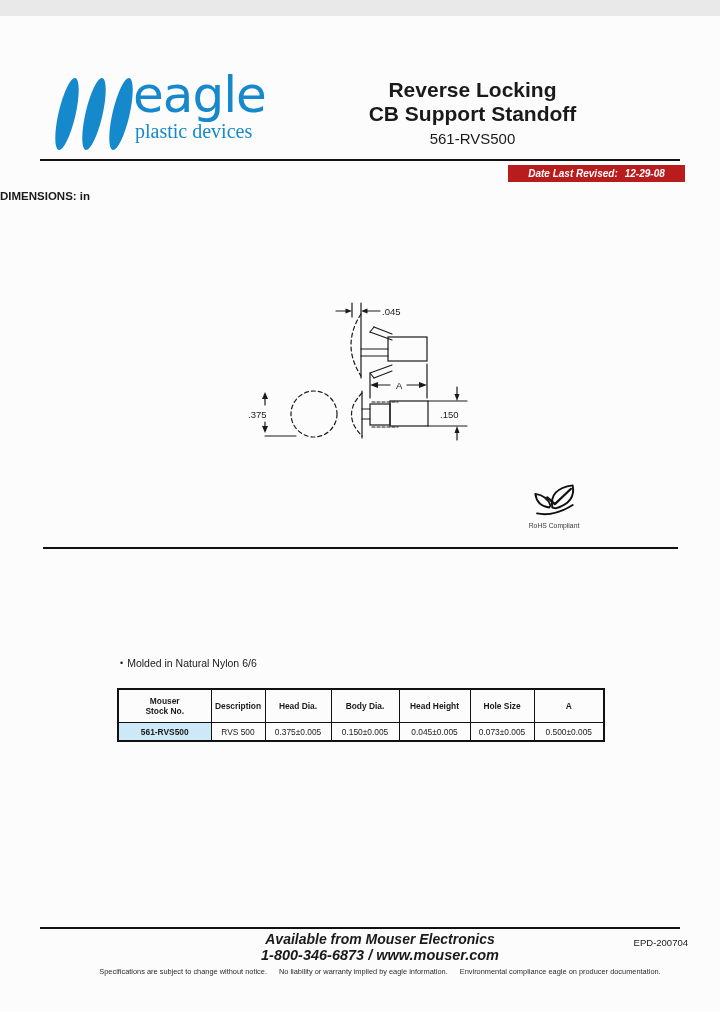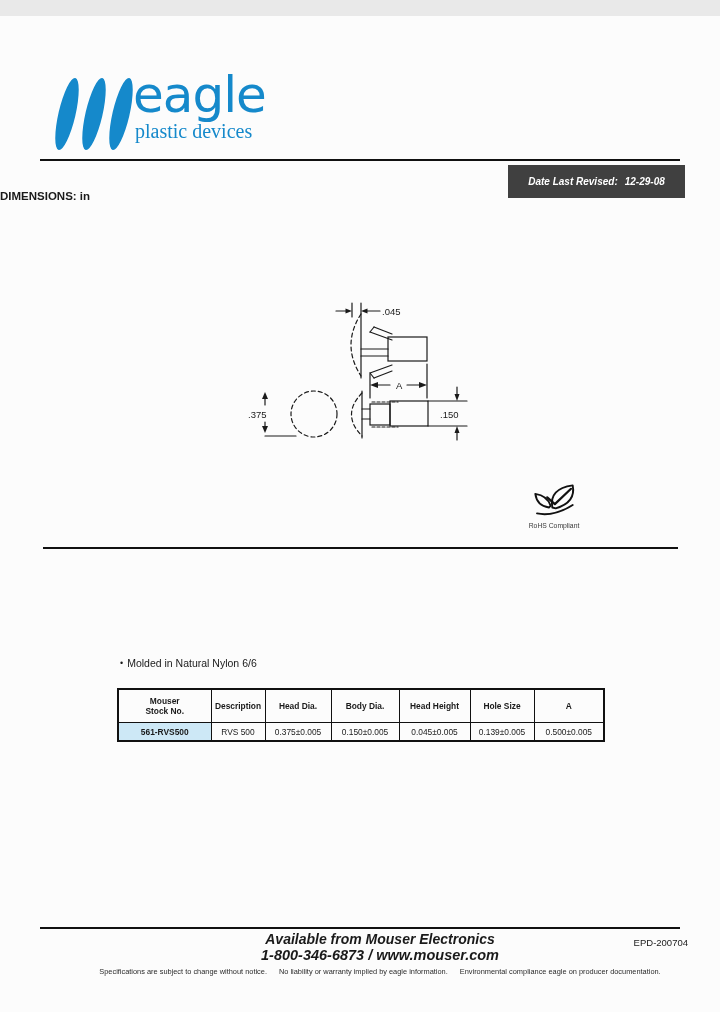--- a/index.html
+++ b/index.html
@@ -36,22 +36,22 @@
     position:absolute;left:325px;top:62px;width:295px;
     text-align:center;
   }
   .title-line{font-size:21px;line-height:24px;font-weight:bold;}
   .part-number{font-size:15px;margin-top:4px;}
   .rule{position:absolute;background:#111;height:2px;}
   .rule-header{left:40px;top:143px;width:640px;}
   .rule-mid{left:43px;top:531px;width:635px;}
   .rule-footer{left:40px;top:911px;width:640px;}
   .revision-badge{
-    position:absolute;left:508px;top:149px;width:177px;height:33px;
-    background:#404040;color:#fff;
+    position:absolute;left:508px;top:149px;width:177px;height:17px;
+    background:#b91c1c;color:#fff;
     display:flex;align-items:center;justify-content:center;gap:7px;
     font-size:10px;font-weight:bold;font-style:italic;
   }
   .units-label{
     position:absolute;left:0;right:0;top:174px;
     text-align:left;font-size:11.5px;font-weight:bold;
   }
   
   .drawing{position:absolute;left:230px;top:270px;}
   .drawing text{
@@ -107,20 +107,25 @@
     <ellipse cx="15" cy="41" rx="8.5" ry="37" fill="#1589cb" transform="rotate(13 15 41)"></ellipse>
     <ellipse cx="42" cy="41" rx="8.5" ry="37" fill="#1589cb" transform="rotate(13 42 41)"></ellipse>
     <ellipse cx="69" cy="41" rx="8.5" ry="37" fill="#1589cb" transform="rotate(13 69 41)"></ellipse>
   </svg>
 
   <div class="brand-text" style="color:#1589cb;">
     <div class="brand-name">eagle</div>
     <div class="brand-tagline">plastic devices</div>
   </div>
 
+  <div class="title-block">
+    <div class="title-line">Reverse Locking</div>
+    <div class="title-line">CB Support Standoff</div>
+    <div class="part-number">561-RVS500</div>
+  </div>
 
   <div class="rule rule-header"></div>
 
   <div class="revision-badge">
     <span>Date Last Revised:</span>
     <span>12-29-08</span>
   </div>
 
   <div class="units-label">DIMENSIONS: in</div>
 
@@ -220,21 +225,21 @@
         <th>A</th>
       </tr>
     </thead>
     <tbody>
       <tr>
         <td class="cell-highlight">561-RVS500</td>
         <td>RVS 500</td>
         <td>0.375±0.005</td>
         <td>0.150±0.005</td>
         <td>0.045±0.005</td>
-        <td>0.139±0.005</td>
+        <td>0.073±0.005</td>
         <td>0.500±0.005</td>
       </tr>
     </tbody>
   </table>
 
   <div class="rule rule-footer"></div>
 
   <div class="footer-center">
     <div class="availability-line">Available from Mouser Electronics</div>
     <div class="contact-line">1-800-346-6873 / www.mouser.com</div>

